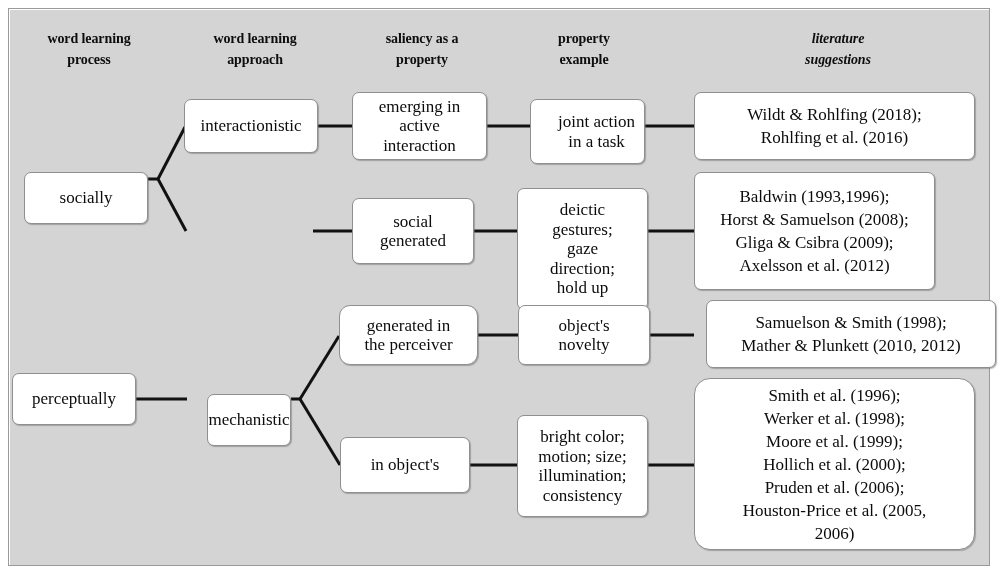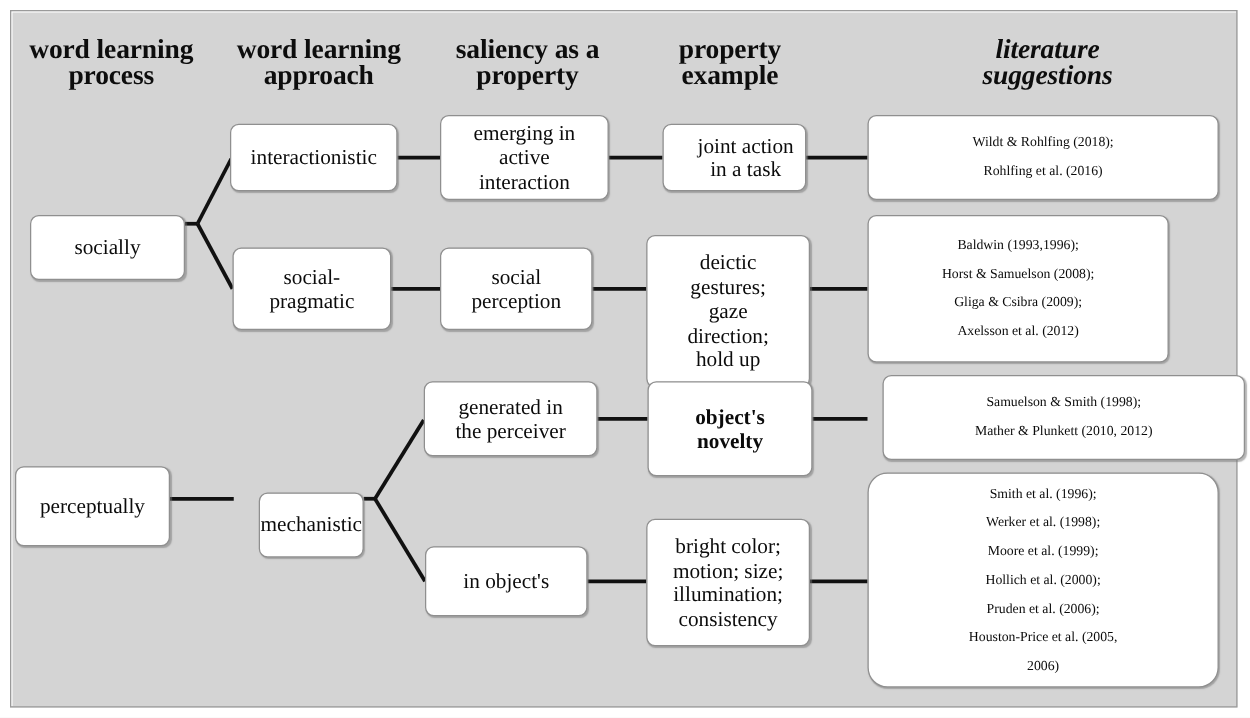--- a/index.html
+++ b/index.html
@@ -28,21 +28,21 @@
     height: 558px;
     box-sizing: border-box;
     background: #d4d4d4;
     border: 1px solid #9a9a9a;
     box-shadow: 1px 1px 0 #ffffff inset;
   }
   
   .col-head {
     position: absolute;
     font-weight: bold;
-    font-size: 22px;
+    font-size: 14px;
     line-height: 21px;
     text-align: center;
     color: #0d0d0d;
     white-space: pre-line;
     letter-spacing: -0.1px;
   }
   
   #links {
     position: absolute;
     left: 0;
@@ -64,21 +64,21 @@
     text-align: center;
     font-size: 17px;
     line-height: 19.5px;
     color: #0b0b0b;
     white-space: pre-line;
     box-shadow: 1px 1px 1px rgba(120,120,120,0.55);
     padding: 2px 4px;
     z-index: 3;
   }
   .node.lit {
-    font-size: 11px;
+    font-size: 17px;
     line-height: 23px;
   }
 </style>
 </head>
 <body>
 
 <div id="canvas">
 
   <div id="frame"></div>
 
@@ -125,51 +125,49 @@
 approach</div>
   <div class="col-head" style="left:351px; top:28px; width:142px;">saliency as a
 property</div>
   <div class="col-head" style="left:513px; top:28px; width:142px;">property
 example</div>
   <div class="col-head" style="left:745px; top:28px; width:186px;font-style:italic;">literature
 suggestions</div>
 
   <div class="node" style="left:24px; top:153px; width:124px; height:52px;margin-top:19px;">socially</div>
 
-  <div class="node" style="left:12px; top:373px; width:124px; height:64px;">perceptually</div>
+  <div class="node" style="left:12px; top:373px; width:124px; height:52px;">perceptually</div>
 
   <div class="node" style="left:184px; top:99px; width:134px; height:54px;">interactionistic</div>
 
-  <div class="node" style="left:186px; top:198px; width:127px; height:66px;">social-
-pragmatic</div>
 
   <div class="node" style="left:187px; top:394px; width:84px; height:52px;margin-left:20px;">mechanistic</div>
 
   <div class="node" style="left:352px; top:92px; width:135px; height:68px;">emerging in
 active
 interaction</div>
 
   <div class="node" style="left:352px; top:198px; width:122px; height:66px;">social
-perception</div>
+generated</div>
 
-  <div class="node" style="left:339px; top:305px; width:139px; height:60px;">generated in
+  <div class="node" style="left:339px; top:305px; width:139px; height:60px;border-radius:11px;">generated in
 the perceiver</div>
 
   <div class="node" style="left:340px; top:437px; width:130px; height:56px;">in object's</div>
 
-  <div class="node" style="left:530px; top:99px; width:115px; height:54px;padding-left:22px;">joint action
+  <div class="node" style="left:530px; top:99px; width:115px; height:65px;padding-left:22px;">joint action
 in a task</div>
 
   <div class="node" style="left:517px; top:188px; width:131px; height:122px;">deictic
 gestures;
 gaze
 direction;
 hold up</div>
 
-  <div class="node" style="left:518px; top:305px; width:132px; height:76px;font-weight:bold;">object's
+  <div class="node" style="left:518px; top:305px; width:132px; height:60px;">object's
 novelty</div>
 
   <div class="node" style="left:517px; top:415px; width:131px; height:102px;">bright color;
 motion; size;
 illumination;
 consistency</div>
 
   <div class="node lit" style="left:694px; top:92px; width:281px; height:68px;">Wildt &amp; Rohlfing (2018);
 Rohlfing et al. (2016)</div>
 

